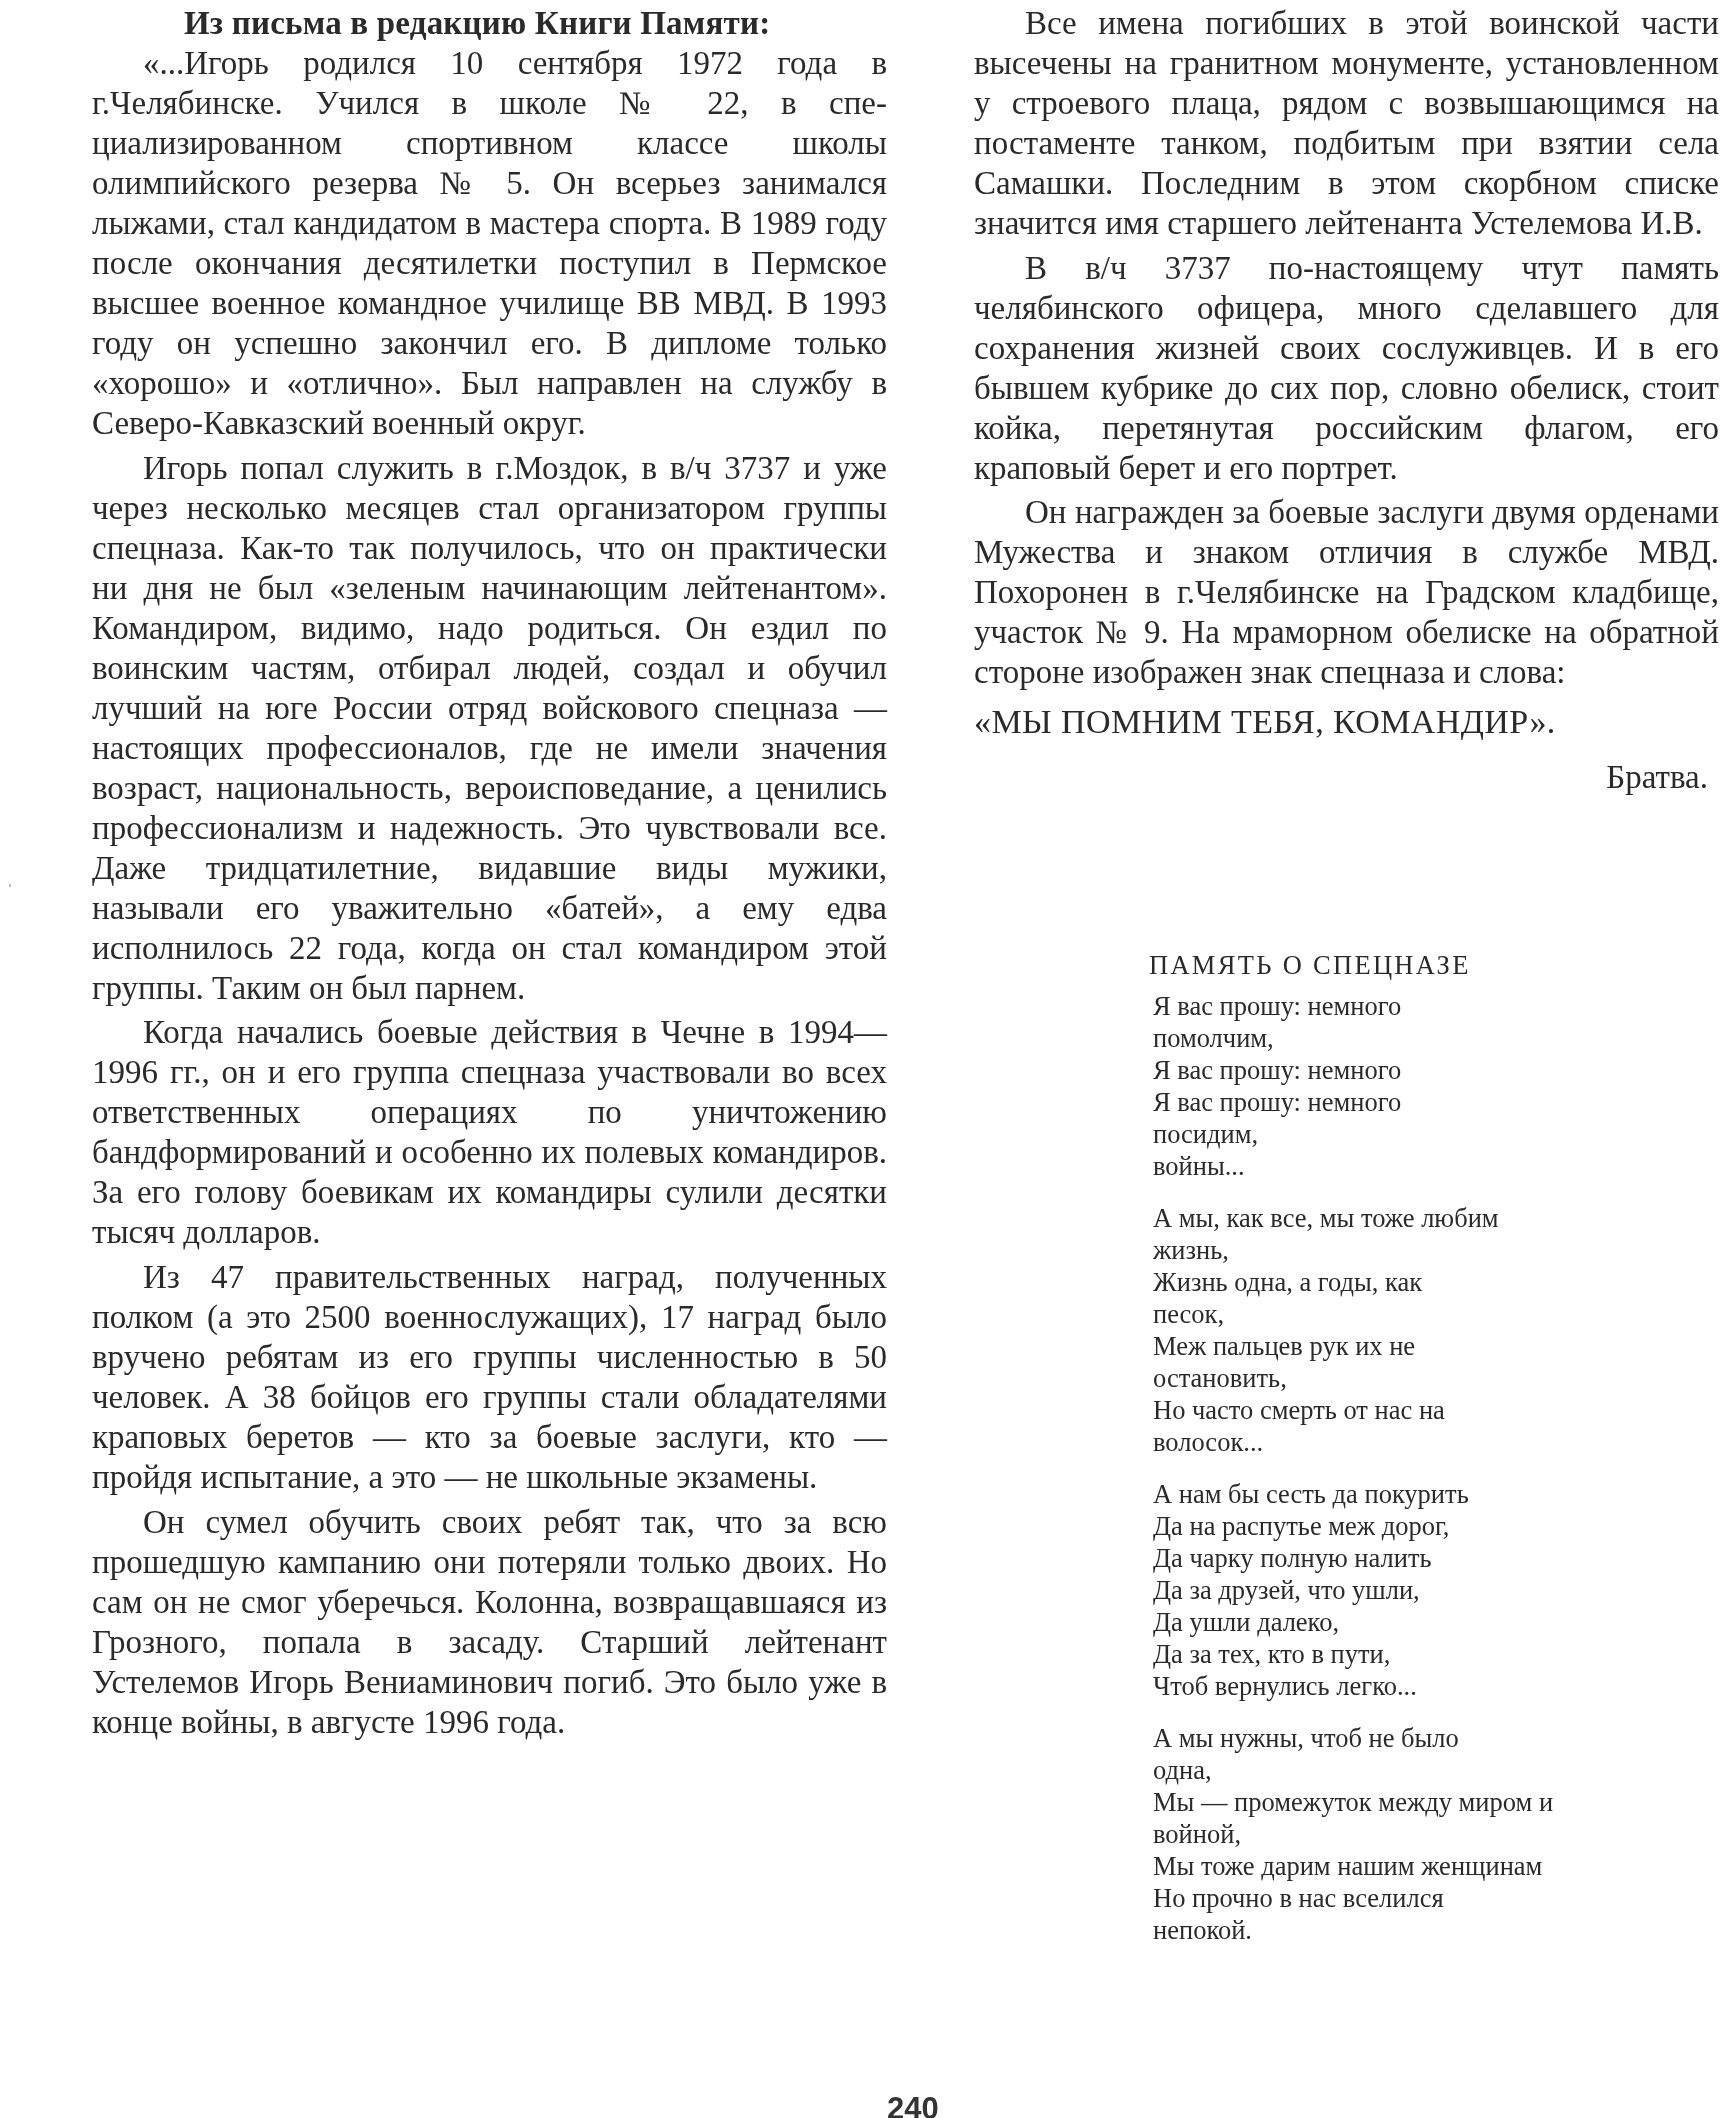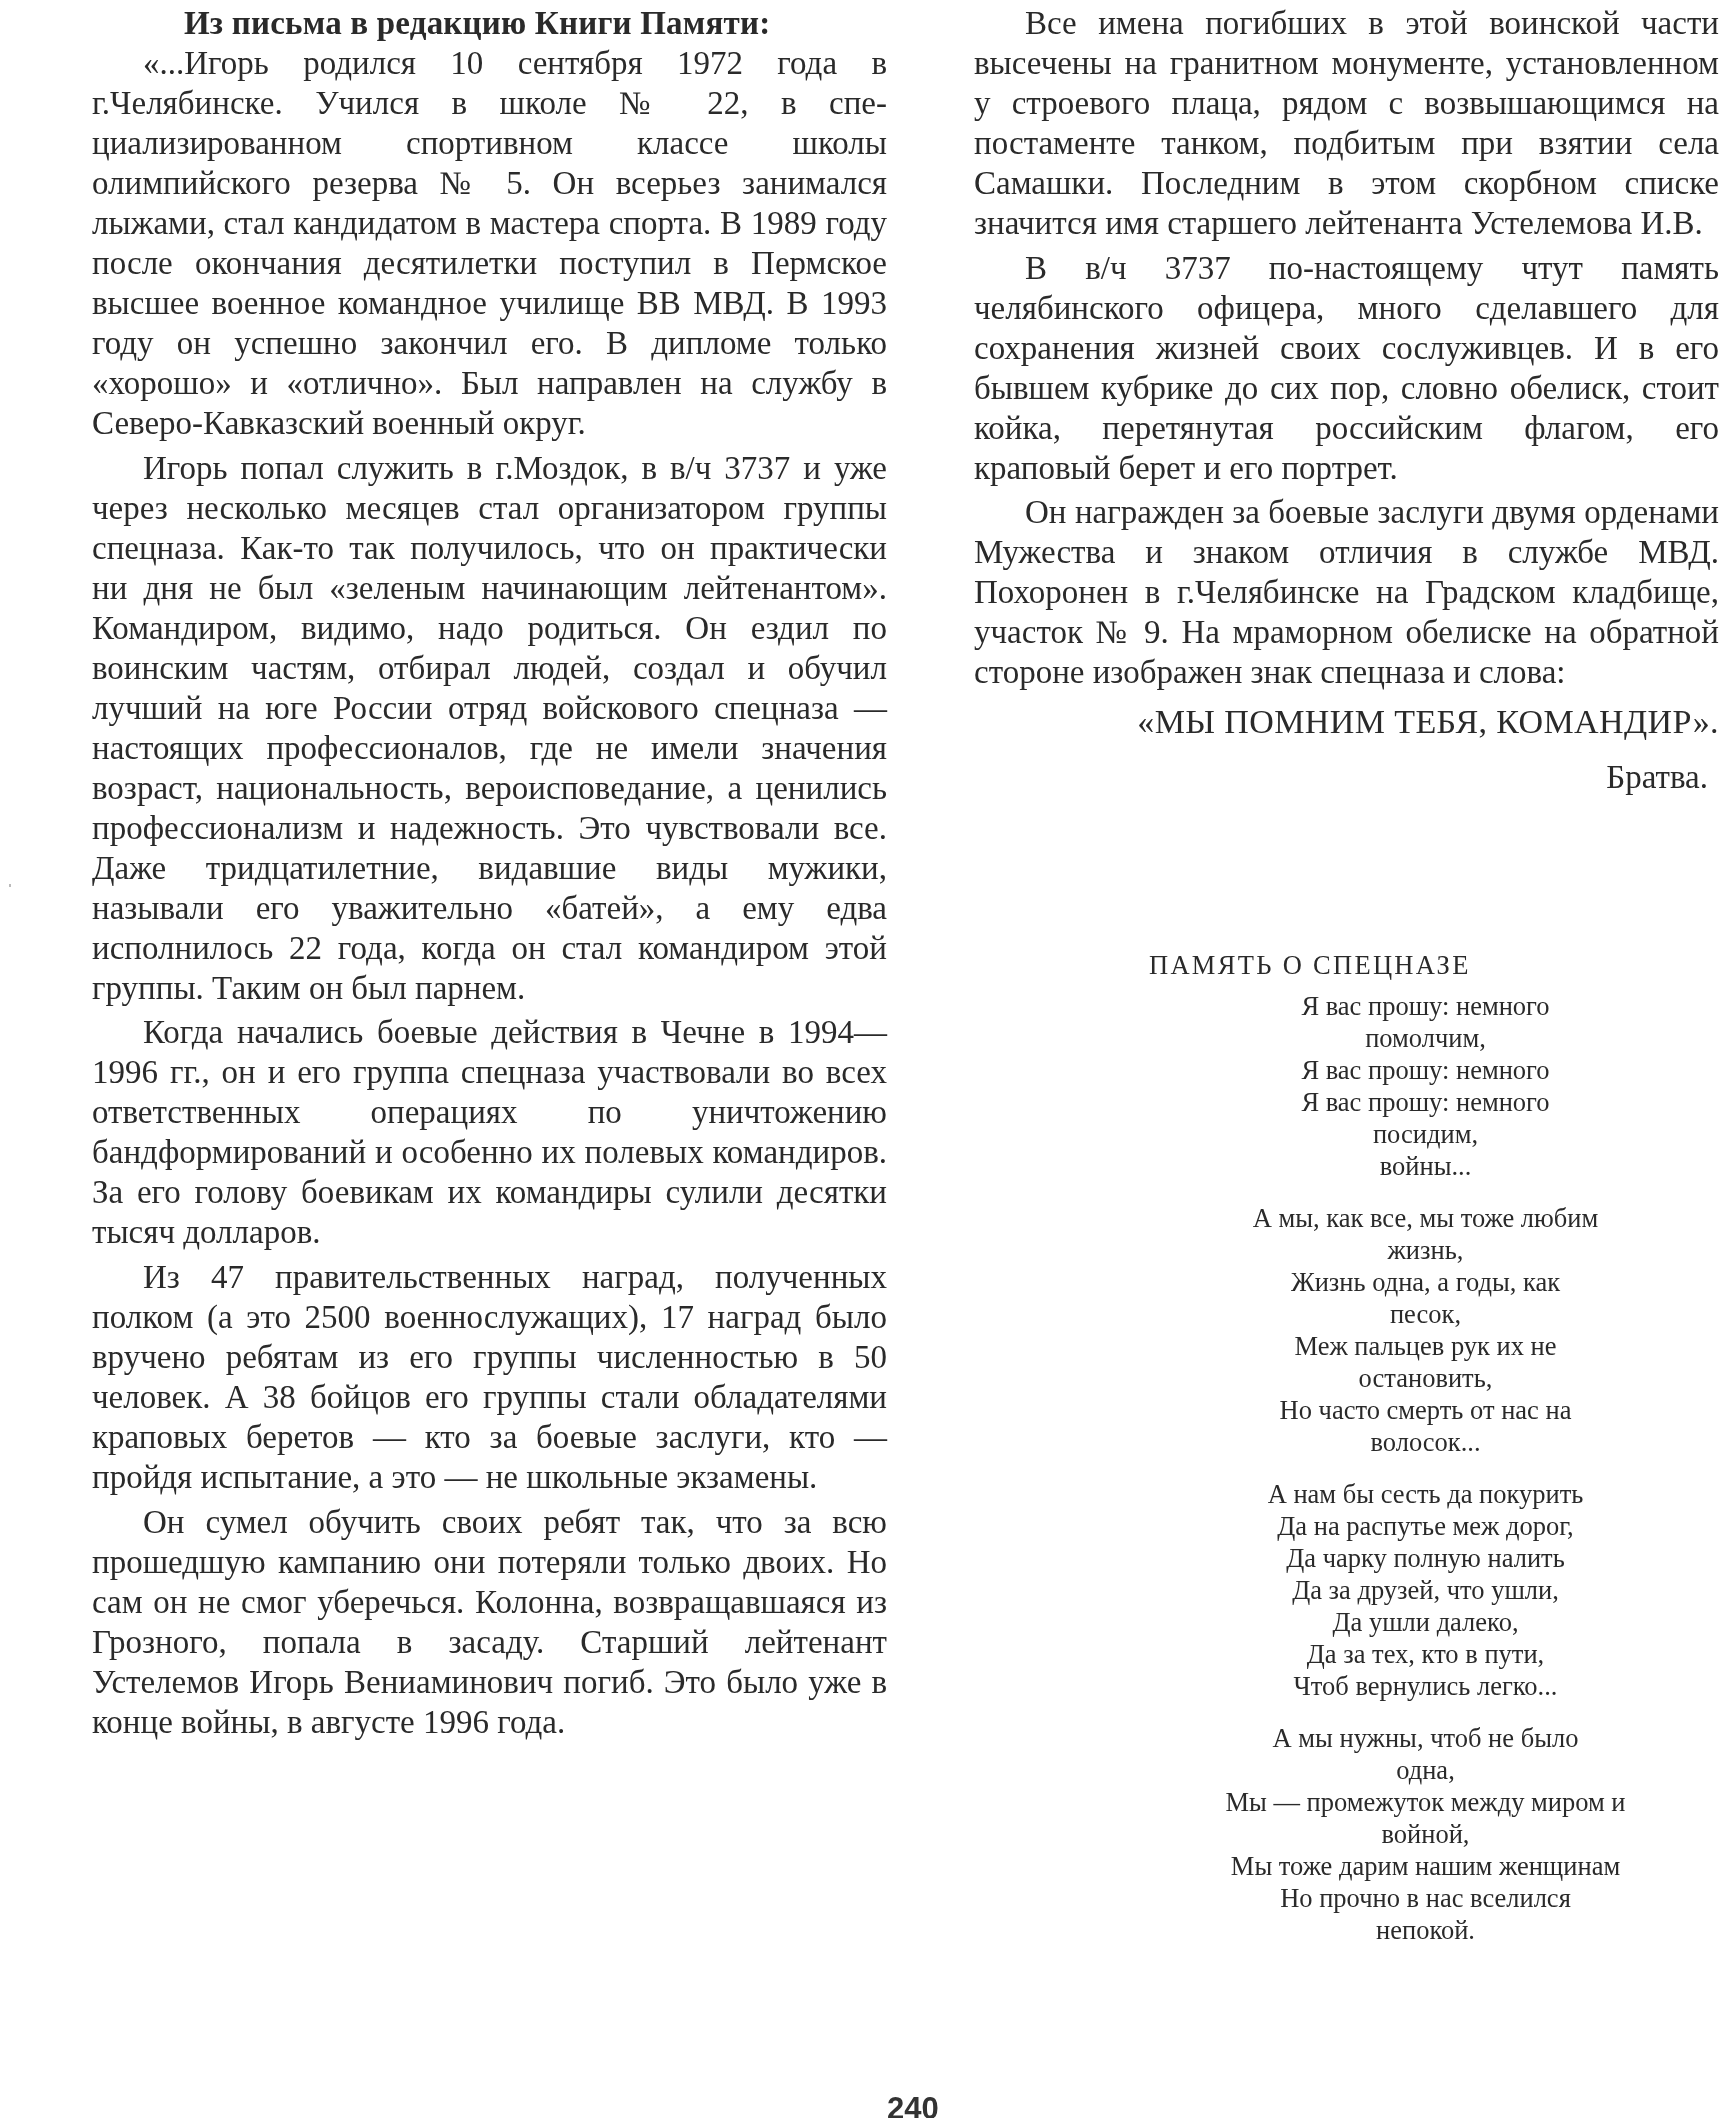--- a/index.html
+++ b/index.html
@@ -16,30 +16,30 @@
     margin: 3.1px 0 0 0; padding-left: 92px; letter-spacing: 0.2px;
     white-space: nowrap;
   }
   .para {
     font-size: 33px; line-height: 40px; margin: 0 0 4.7px 0;
     text-align: justify; text-align-last: left; text-indent: 51px;
     hyphens: manual;
   }
   .col-left .para:first-of-type { margin-top: 0; }
   .motto {
-    font-size: 34px; line-height: 44px; text-align: right;
+    font-size: 34px; line-height: 44px; text-align: left;
     margin: 7.8px 0 6.2px 0; letter-spacing: 0.4px;
   }
   .signature { font-size: 33px; line-height: 44px; text-align: right; margin: 11px; }
   .poem-title {
     font-weight: normal; font-size: 26.5px; line-height: 34px; letter-spacing: 2.3px;
     position: absolute; left: 1144px; top: 943px; margin: 5px; white-space: nowrap;
   }
   .poem { position: absolute; left: 1153px; top: 990px; width: 545px; }
-  .stanza { margin: 0 0 20px 0; text-align: center; }
+  .stanza { margin: 0 0 20px 0; }
   .verse { font-size: 26.5px; line-height: 32px; display: block; white-space: nowrap; }
   .page-number {
     position: absolute; left: 887px; top: 2091px; font-size: 31px;
     font-family: "Liberation Sans", sans-serif; font-weight: bold; color: #333;
   }
   .stray-mark {
     position: absolute; left: 9.3px; top: 884px; width: 1.6px; height: 3.1px;
     background: #bbb;
   }
 </style>

